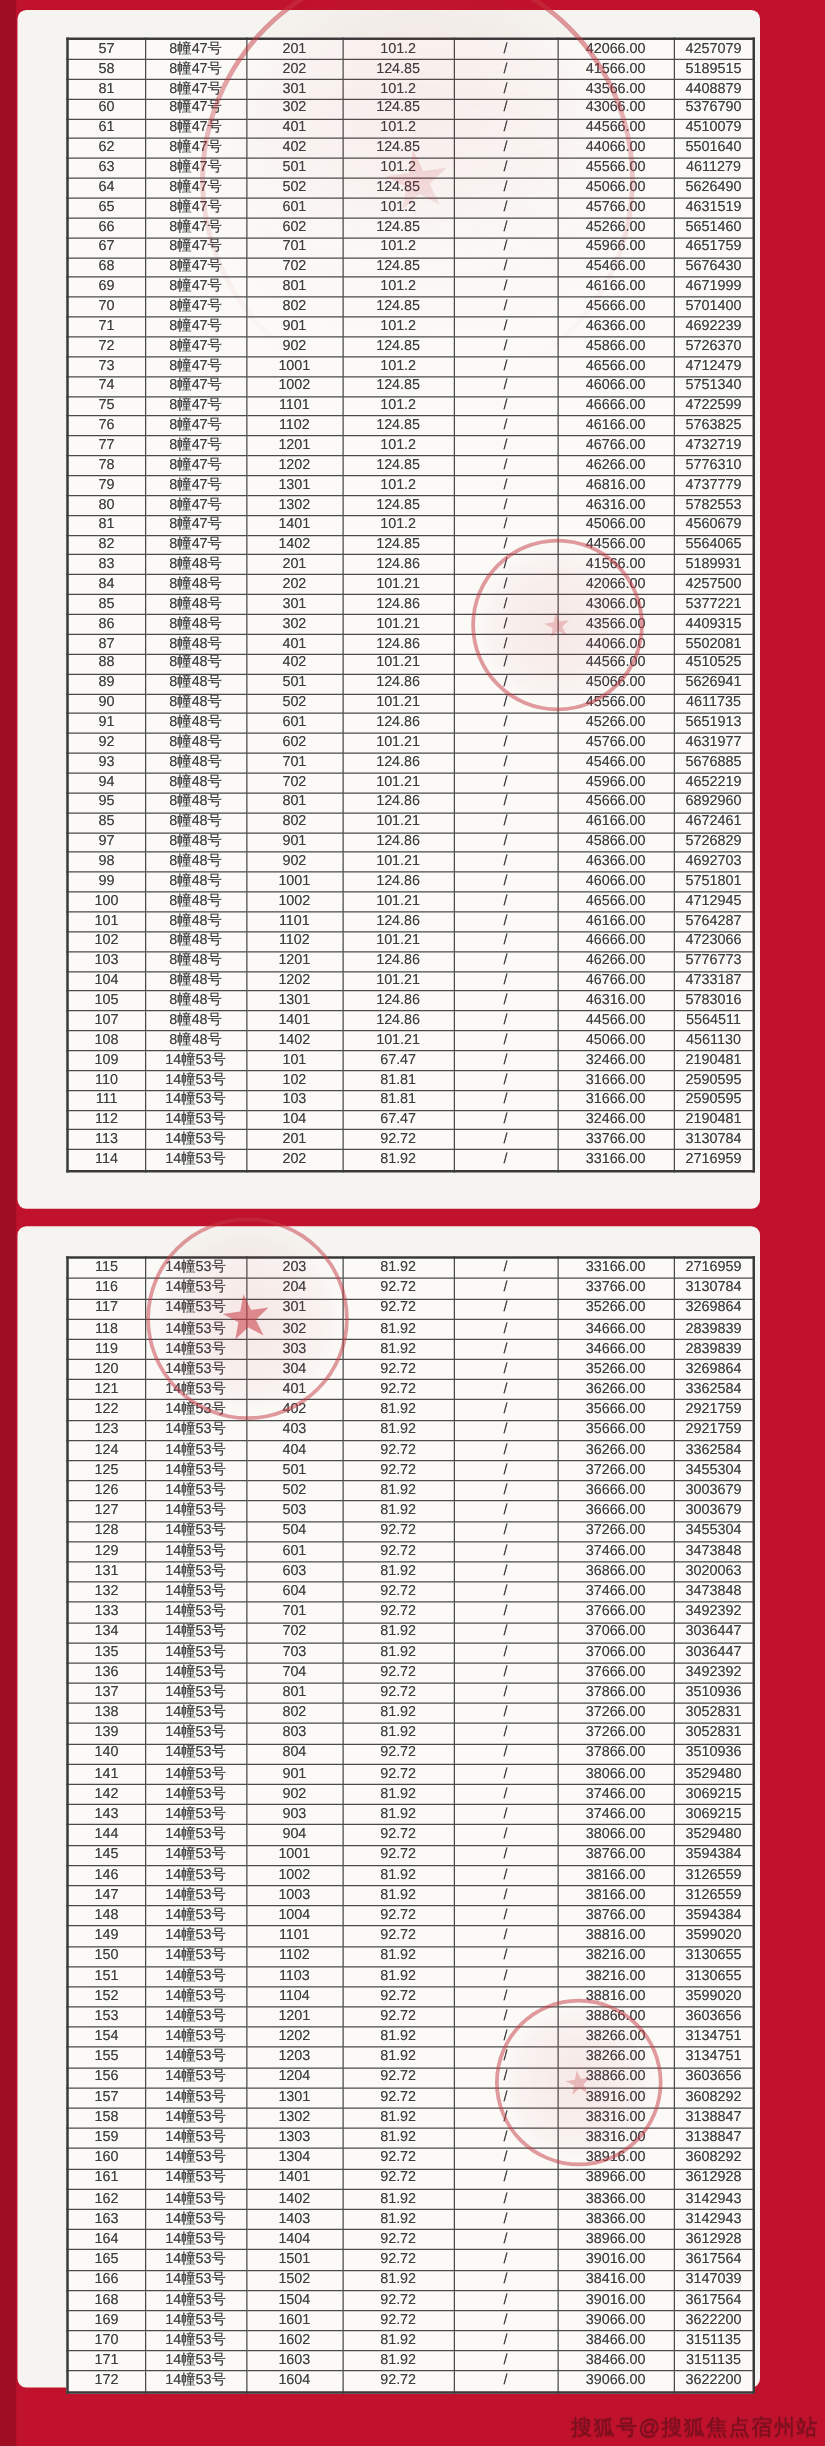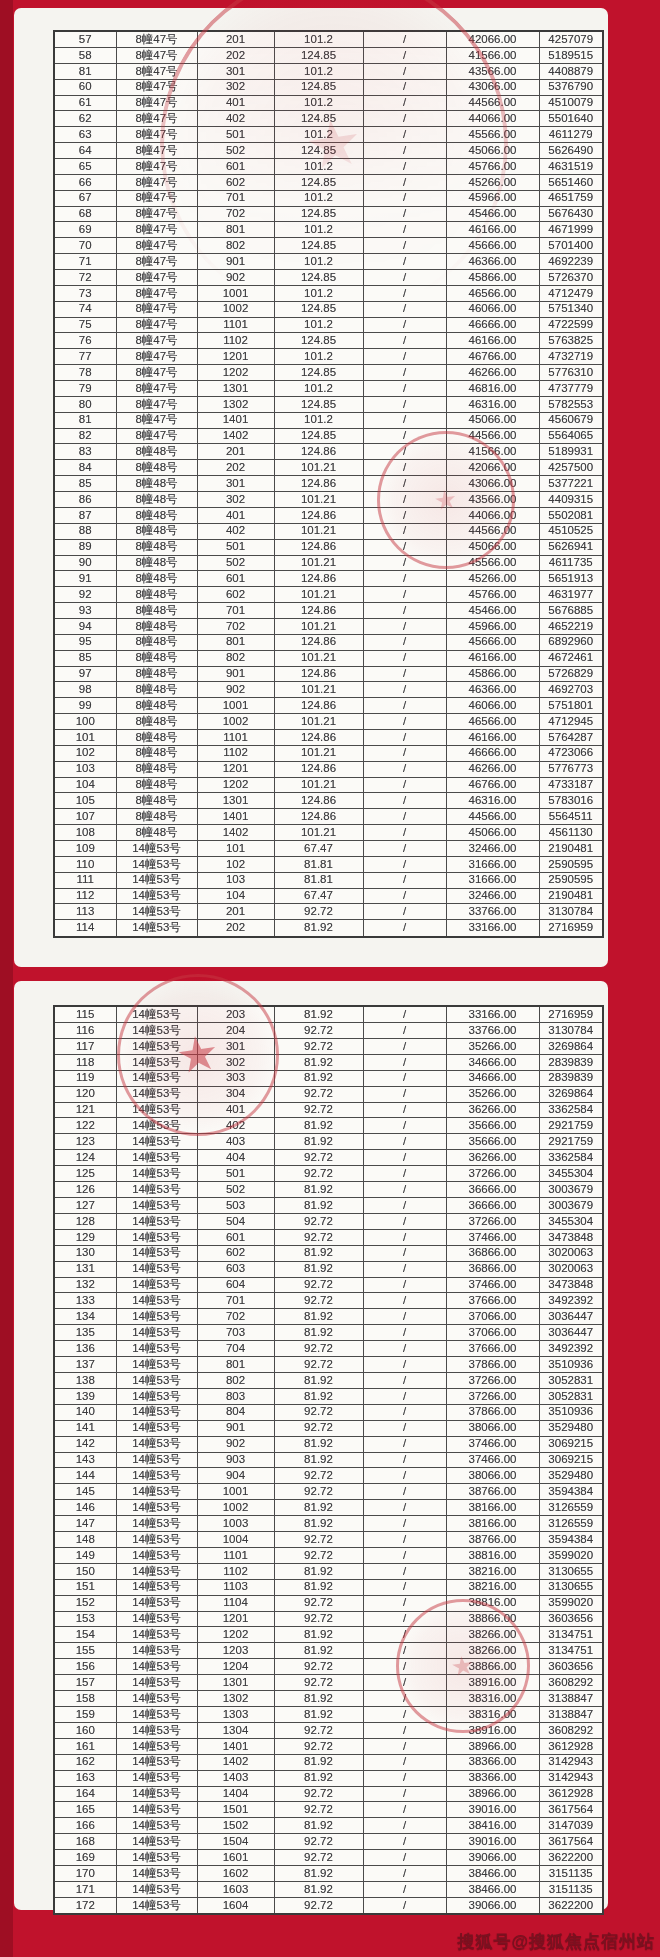--- a/index.html
+++ b/index.html
@@ -55,21 +55,21 @@
   }
   .stamp-a .star{font-size:64px;color:rgba(198,56,66,.30);}
   .stamp-b{left:377px;top:431px;width:132px;height:132px;}
   .stamp-b .star{font-size:26px;color:rgba(198,56,66,.25);}
   .stamp-c{left:117px;top:974px;width:156px;height:156px;}
   .stamp-c .star{font-size:48px;}
   .stamp-d{left:396px;top:1599px;width:128px;height:128px;}
   .stamp-d .star{font-size:26px;color:rgba(198,56,66,.28);}
   .watermark{
     position:absolute;right:5px;bottom:4px;
-    font-size:17px;font-weight:bold;letter-spacing:1px;
+    font-size:17px;font-weight:normal;letter-spacing:1px;
     color:var(--watermark,#7a1120);
     text-shadow:0 1px 1px rgba(40,0,5,.45);
   }
 </style>
 </head>
 <body>
 
 <div id="page">
   <div class="left-strip"></div>
 
@@ -743,29 +743,20 @@
           <tr>
             <td>129</td>
             <td>14幢53号</td>
             <td>601</td>
             <td>92.72</td>
             <td>/</td>
             <td>37466.00</td>
             <td>3473848</td>
           </tr>
           <tr>
-            <td>130</td>
-            <td>14幢53号</td>
-            <td>602</td>
-            <td>81.92</td>
-            <td>/</td>
-            <td>36866.00</td>
-            <td>3020063</td>
-          </tr>
-          <tr>
             <td>131</td>
             <td>14幢53号</td>
             <td>603</td>
             <td>81.92</td>
             <td>/</td>
             <td>36866.00</td>
             <td>3020063</td>
           </tr>
           <tr>
             <td>132</td>

